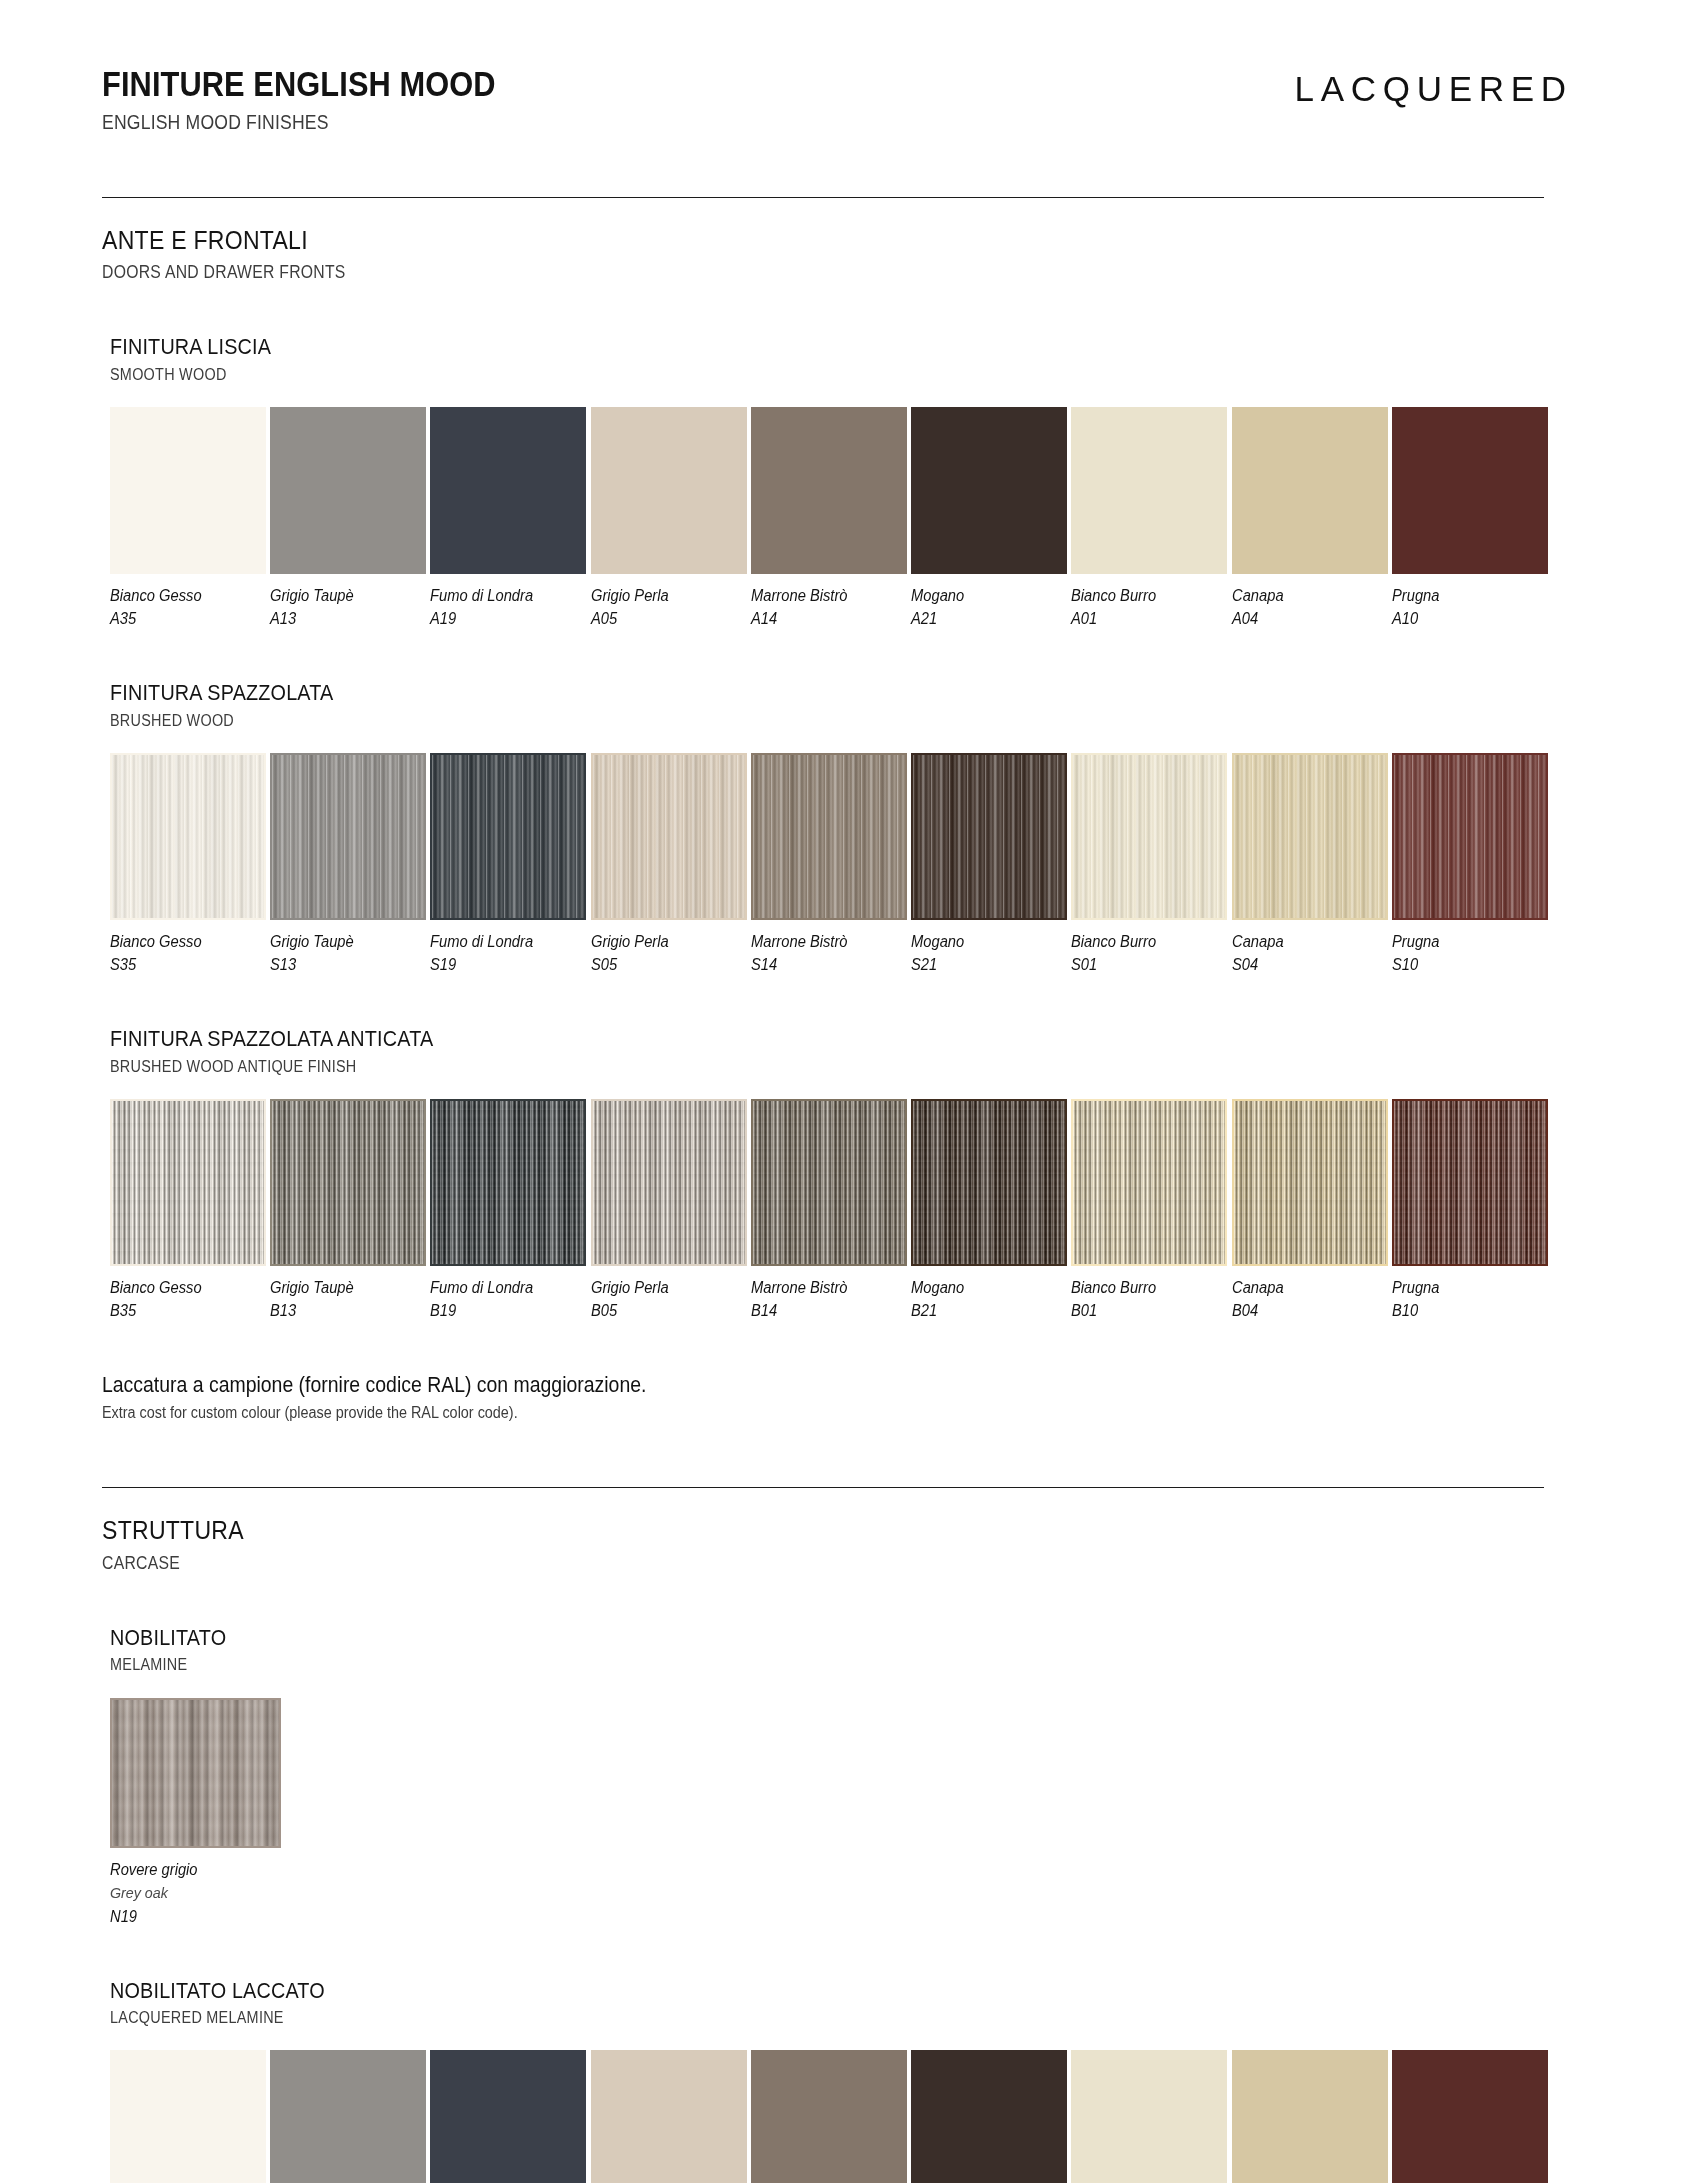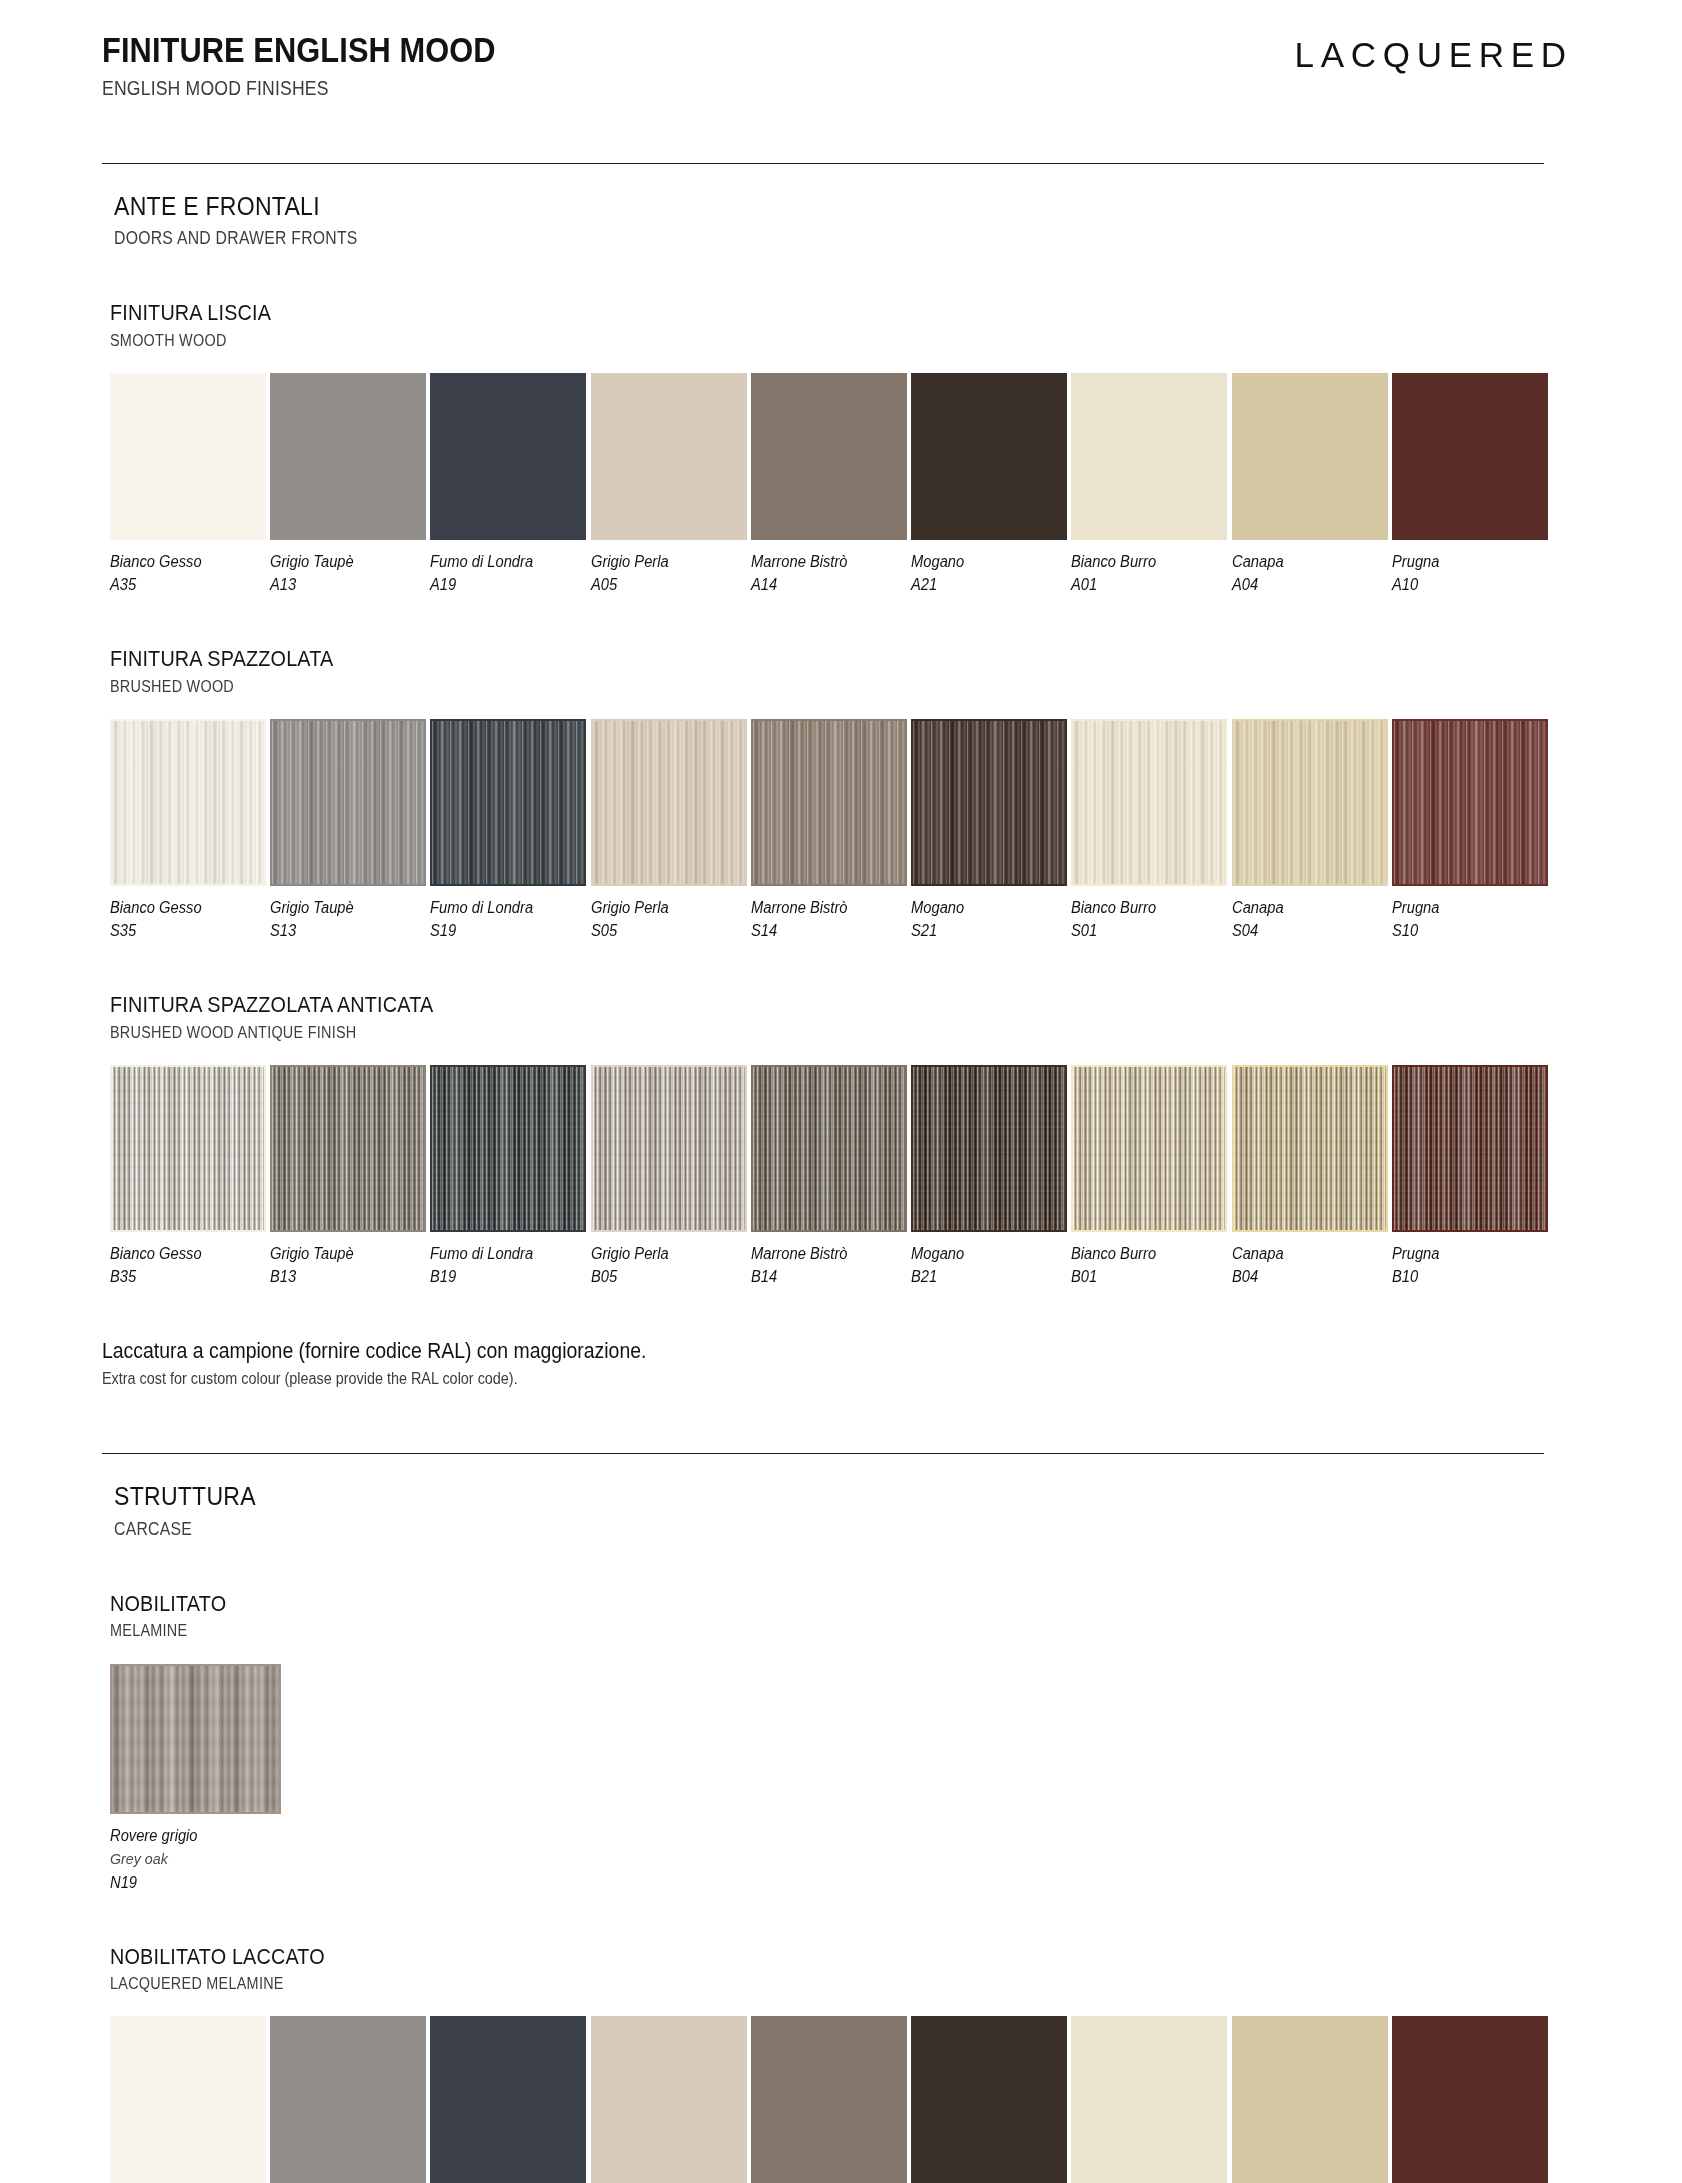--- a/index.html
+++ b/index.html
@@ -17,21 +17,21 @@
     padding:0;
     position:relative;
     background:#fff;
   }
 
   
   .header{
     display:flex;
     align-items:flex-start;
     justify-content:space-between;
-    padding:32px 108px 0 102px;
+    padding:66px 108px 0 102px;
     gap:24px;
   }
   .title-block{line-height:1;}
   .doc-title{
     font-size:35px;
     font-weight:700;
     letter-spacing:0.1px;
     transform:scaleX(.88);
     transform-origin:left center;
     white-space:nowrap;
@@ -59,21 +59,21 @@
   }
 
   
   .content{padding:0 102px 0 102px;}
   .rule{
     height:0;
     border-top:1.7px solid #1c1c1c;
     margin:65px 0 0 0;
     width:1442px;
   }
-  .sec-head{margin-top:28px;margin-left:12px;}
+  .sec-head{margin-top:28px;}
   .sec-title{
     font-size:25.6px;
     font-weight:400;
     transform:scaleX(.9);
     transform-origin:left center;
     white-space:nowrap;
     color:#141414;
     letter-spacing:0.3px;
   }
   .sec-sub{

